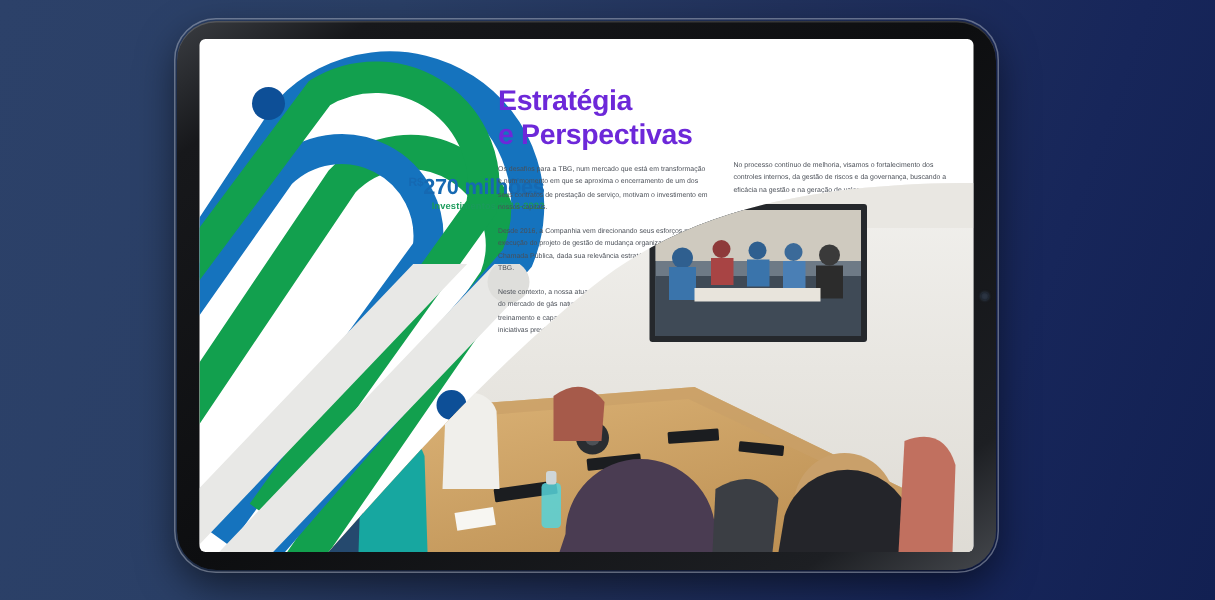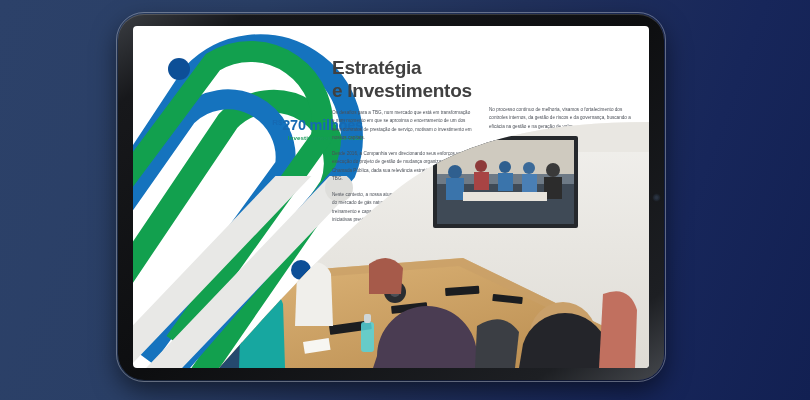--- a/index.html
+++ b/index.html
@@ -47,21 +47,21 @@
   }
   #callout .amount .cur{ font-size:8px; vertical-align:5px; font-weight:bold; }
   #callout .sub{
     font-size:6.2px; color:#1a9a5a; font-weight:bold; letter-spacing:.1px;
     margin-top:1px; white-space:nowrap;
   }
   
   #title{
     position:absolute; left:199px; top:30px;
     font-size:19px; line-height:1.22; font-weight:bold;
-    color:#404040; letter-spacing:-.25px;
+    color:#6d28d9; letter-spacing:-.25px;
   }
   .col{
     position:absolute; font-size:4.6px; line-height:1.85; color:#4a4f57;
     letter-spacing:.02px;
   }
   .col p{ margin-bottom:7px; }
   #col-left { left:199px; top:83px;  width:140px; }
   #col-right{ left:356px; top:80px;  width:145px; }
   
   #photo{
@@ -112,21 +112,21 @@
 
       <div id="callout">
         <div class="amount">
           <span class="cur">R$</span><span>270 milhões</span>
         </div>
         <div class="sub">Investimentos 2018-2022</div>
       </div>
 
       <div id="title">
         <div>Estratégia</div>
-        <div>e Investimentos</div>
+        <div>e Perspectivas</div>
       </div>
 
       <div class="col" id="col-left">
         <p>Os desafios para a TBG, num mercado que está em transformação e num momento em que se aproxima o encerramento de um dos seus contratos de prestação de serviço, motivam o investimento em nossos capitais.</p>
         <p>Desde 2016, a Companhia vem direcionando seus esforços na execução do projeto de gestão de mudança organizacional da Chamada Pública, dada sua relevância estratégica para o futuro da TBG.</p>
         <p>Neste contexto, a nossa atuação como protagonistas no redesenho do mercado de gás natural brasileiro e o investimento em treinamento e capacitação da força de trabalho são algumas das iniciativas previstas para os próximos anos.</p>
       </div>
       <div class="col" id="col-right">
         <p>No processo contínuo de melhoria, visamos o fortalecimento dos controles internos, da gestão de riscos e da governança, buscando a eficácia na gestão e na geração de valor.</p>
       </div>

